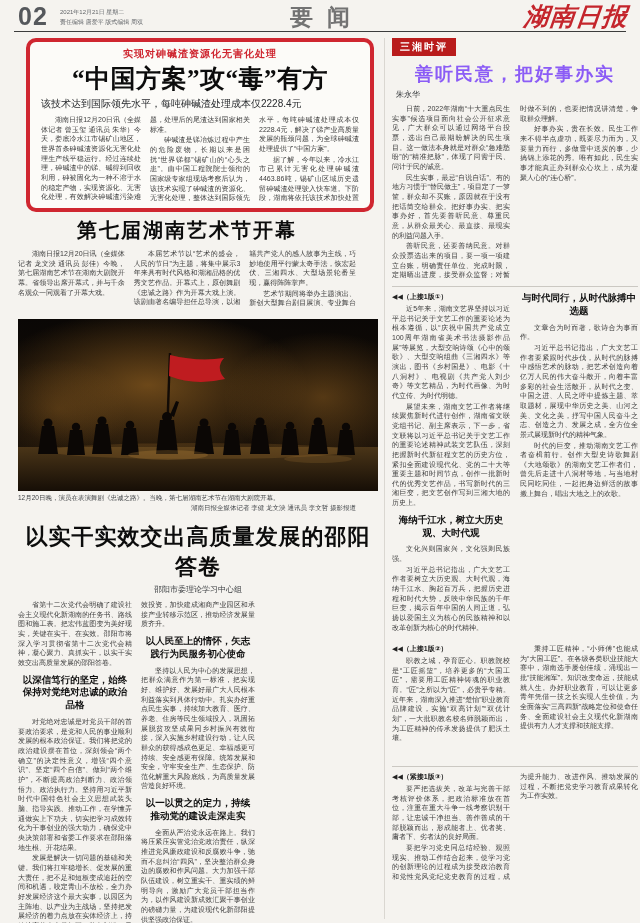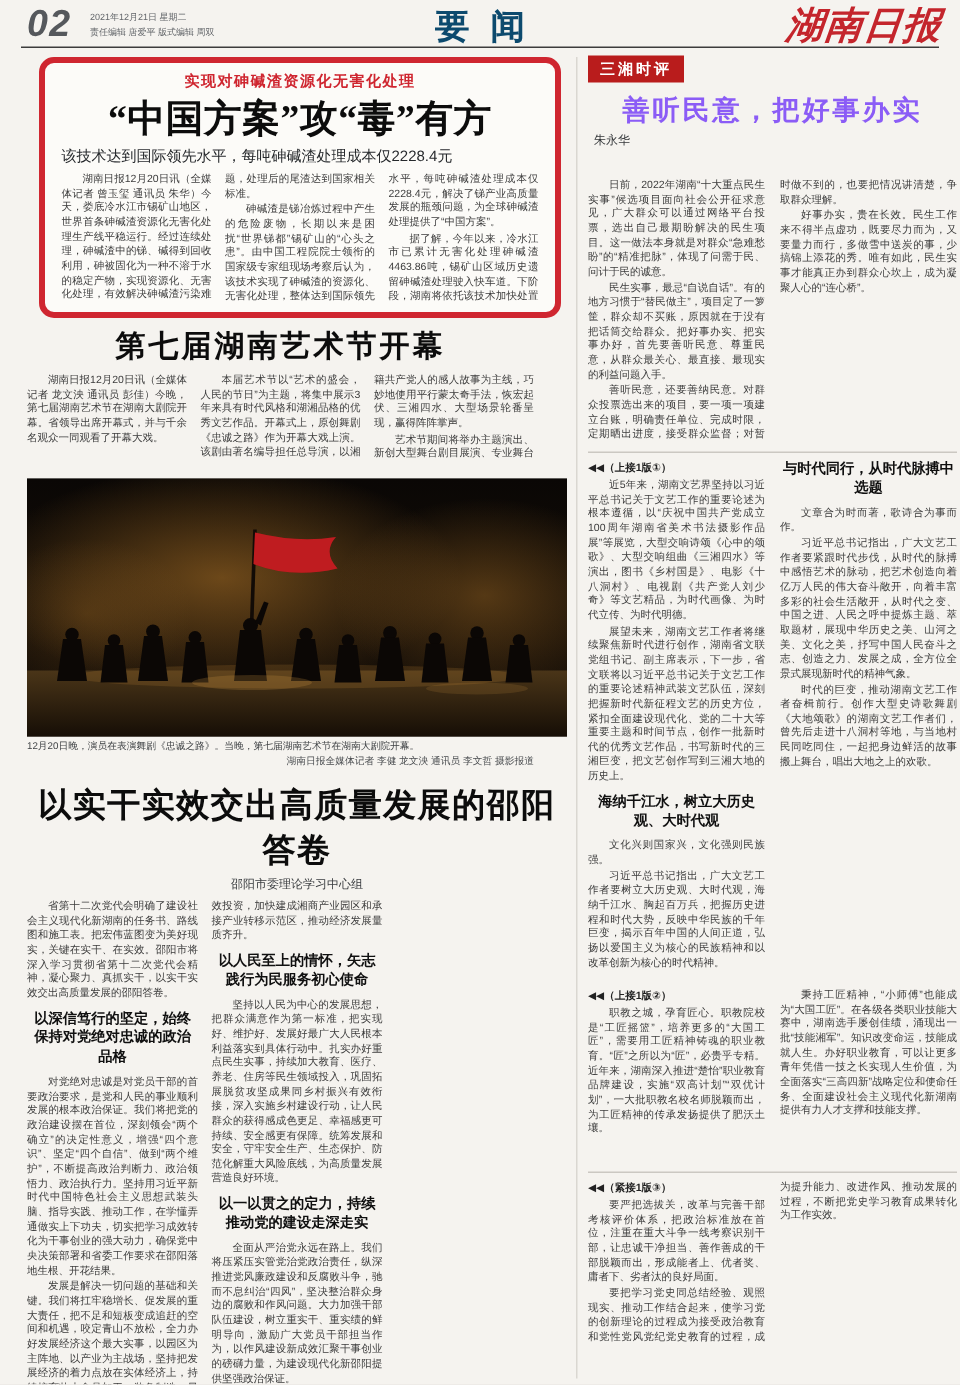--- a/index.html
+++ b/index.html
@@ -1,23 +1,23 @@
 <!DOCTYPE html>
 <html><head>
 <meta charset="utf-8">
 <style>
   html,body{margin:0;padding:0;background:#e8e6e2;}
   *{box-sizing:border-box;}
   .page{position:relative;width:640px;height:923px;margin:0 auto;background:#f5f3ef;
         font-family:"Liberation Sans","DejaVu Sans",sans-serif;color:#222;overflow:hidden;}
   
-  .hdr-pageno{position:absolute;left:18px;top:2px;font-size:25px;font-weight:bold;color:#55585c;letter-spacing:1px;font-style:italic;}
+  .hdr-pageno{position:absolute;left:18px;top:2px;font-size:25px;font-weight:bold;color:#55585c;letter-spacing:1px;}
   .hdr-meta{position:absolute;left:60px;top:7px;font-size:6px;color:#63666a;line-height:1.7;}
   .hdr-section{position:absolute;left:0;right:0;top:2px;text-align:center;font-size:23px;font-weight:900;
-        color:#0c4a6e;letter-spacing:14px;padding-left:14px;font-family:"Liberation Serif","DejaVu Serif",serif;}
+        color:#737373;letter-spacing:14px;padding-left:14px;font-family:"Liberation Serif","DejaVu Serif",serif;}
   .hdr-masthead{position:absolute;right:12px;top:0px;font-size:25px;font-weight:bold;color:#c4252c;
         font-family:"DejaVu Serif","Liberation Serif",serif;font-style:italic;letter-spacing:1px;transform:skewX(-6deg);}
   .hdr-rule{position:absolute;left:14px;right:14px;top:31px;border-top:1.6px solid #3c3c3c;}
   .vrule{position:absolute;left:384px;top:38px;bottom:4px;width:1px;background:#dad7d1;}
   
   .para{font-size:7px;line-height:1.38;text-indent:2em;text-align:justify;margin:0 0 1px 0;color:#3c3c3c;}
   .subhead{font-size:9.5px;font-weight:900;text-align:center;color:#101010;margin:6px 2px 5px;line-height:1.35;
         break-inside:avoid;text-indent:0;}
   .marker{font-size:7px;font-weight:bold;color:#222;margin:0 0 2px 0;}
   .cols3{column-count:3;column-gap:9px;column-fill:auto;overflow:hidden;}
@@ -44,21 +44,21 @@
   .shaoyang h2{font-size:22px;font-weight:900;text-align:center;color:#0c0c0c;margin:2px 0 2px;letter-spacing:1px;
         font-family:"Liberation Serif","DejaVu Serif",serif;}
   .byline{font-size:8px;text-align:center;color:#3a3d40;margin-bottom:5px;}
   .h-shao{height:356px;}
   
   .rail{position:absolute;left:392px;top:36px;width:246px;}
   .badge{display:inline-block;background:#b91c1c;color:#fff;font-size:10px;font-weight:bold;
         padding:2px 8px;letter-spacing:2px;}
   .review h3{font-size:18px;font-weight:900;text-align:center;color:#8b5cf6;margin:6px 0 3px;letter-spacing:2px;
         font-family:"Liberation Serif","DejaVu Serif",serif;}
-  .author{font-size:8px;color:#34373a;margin:0 0 20px 4px;font-family:Liberation Serif, serif;}
+  .author{font-size:8px;color:#34373a;margin:0 0 4px 4px;font-family:Liberation Serif, serif;}
   .h-rev{height:176px;}
   .hdiv{border-top:1px solid #cbc8c2;margin:6px 0 5px;}
   .h-c1{height:352px;}
   .h-c2{height:116px;}
   .h-c3{height:118px;}
 </style>
 </head>
 <body>
 
 <div class="page">

